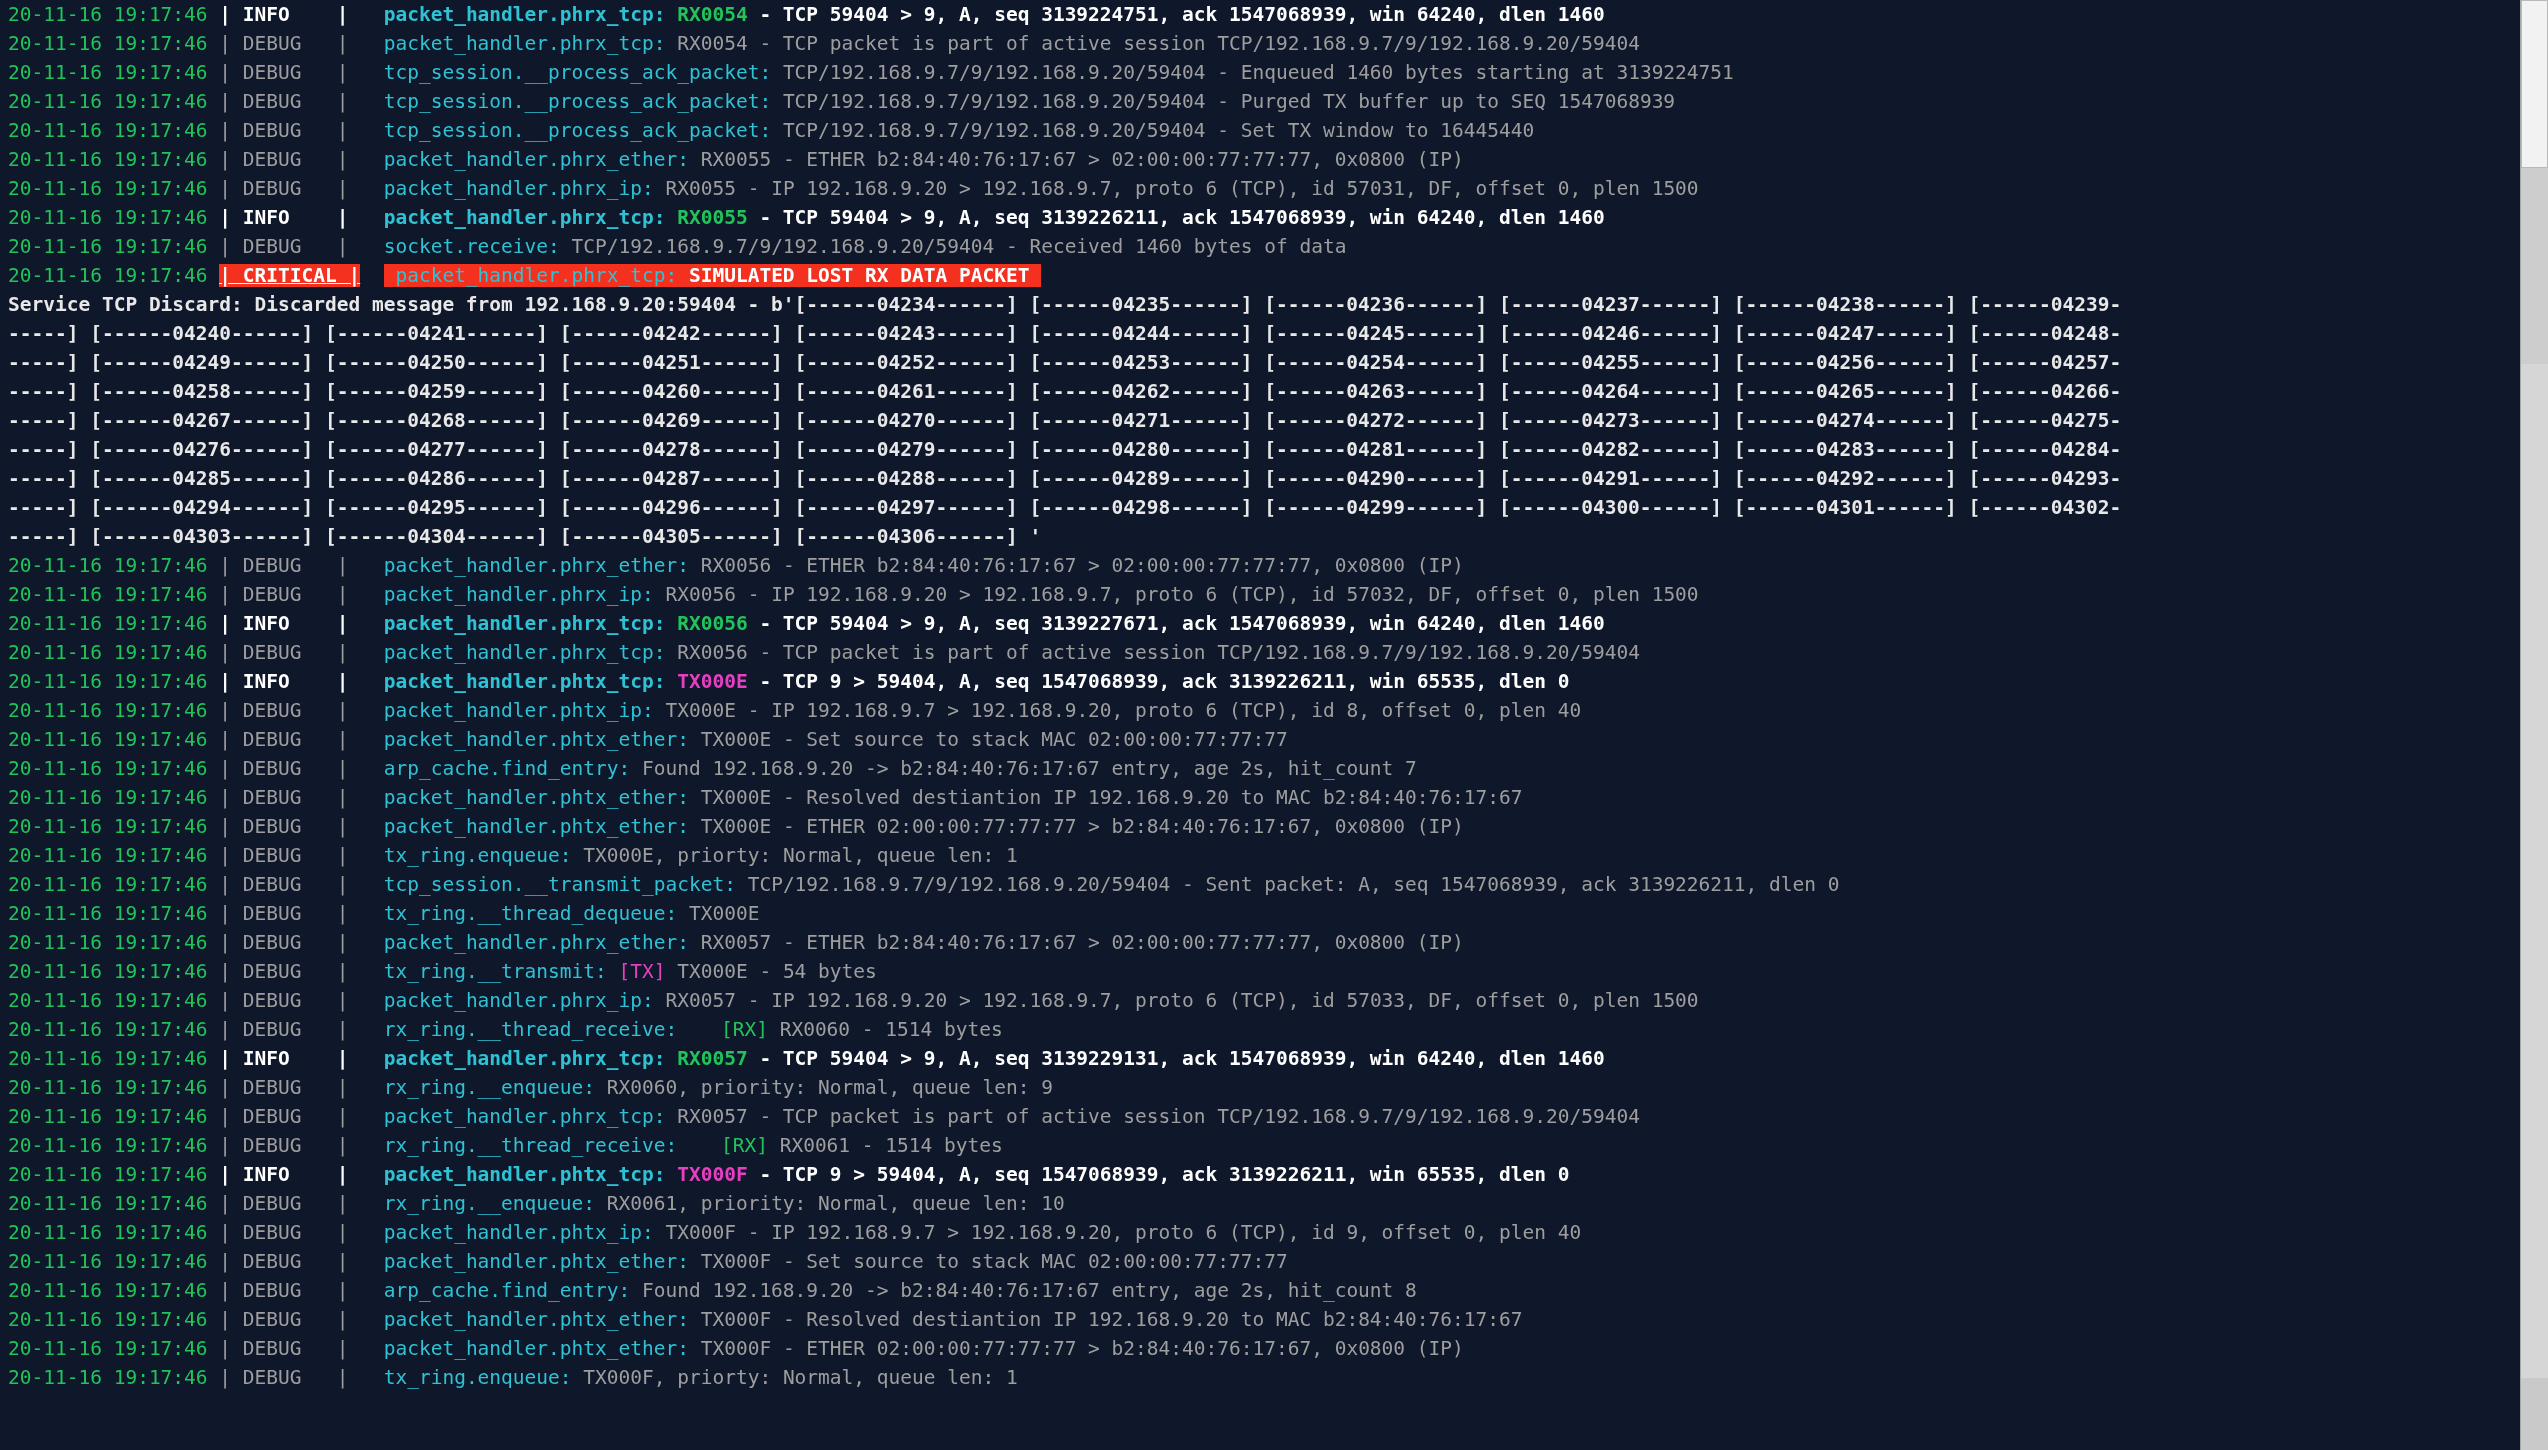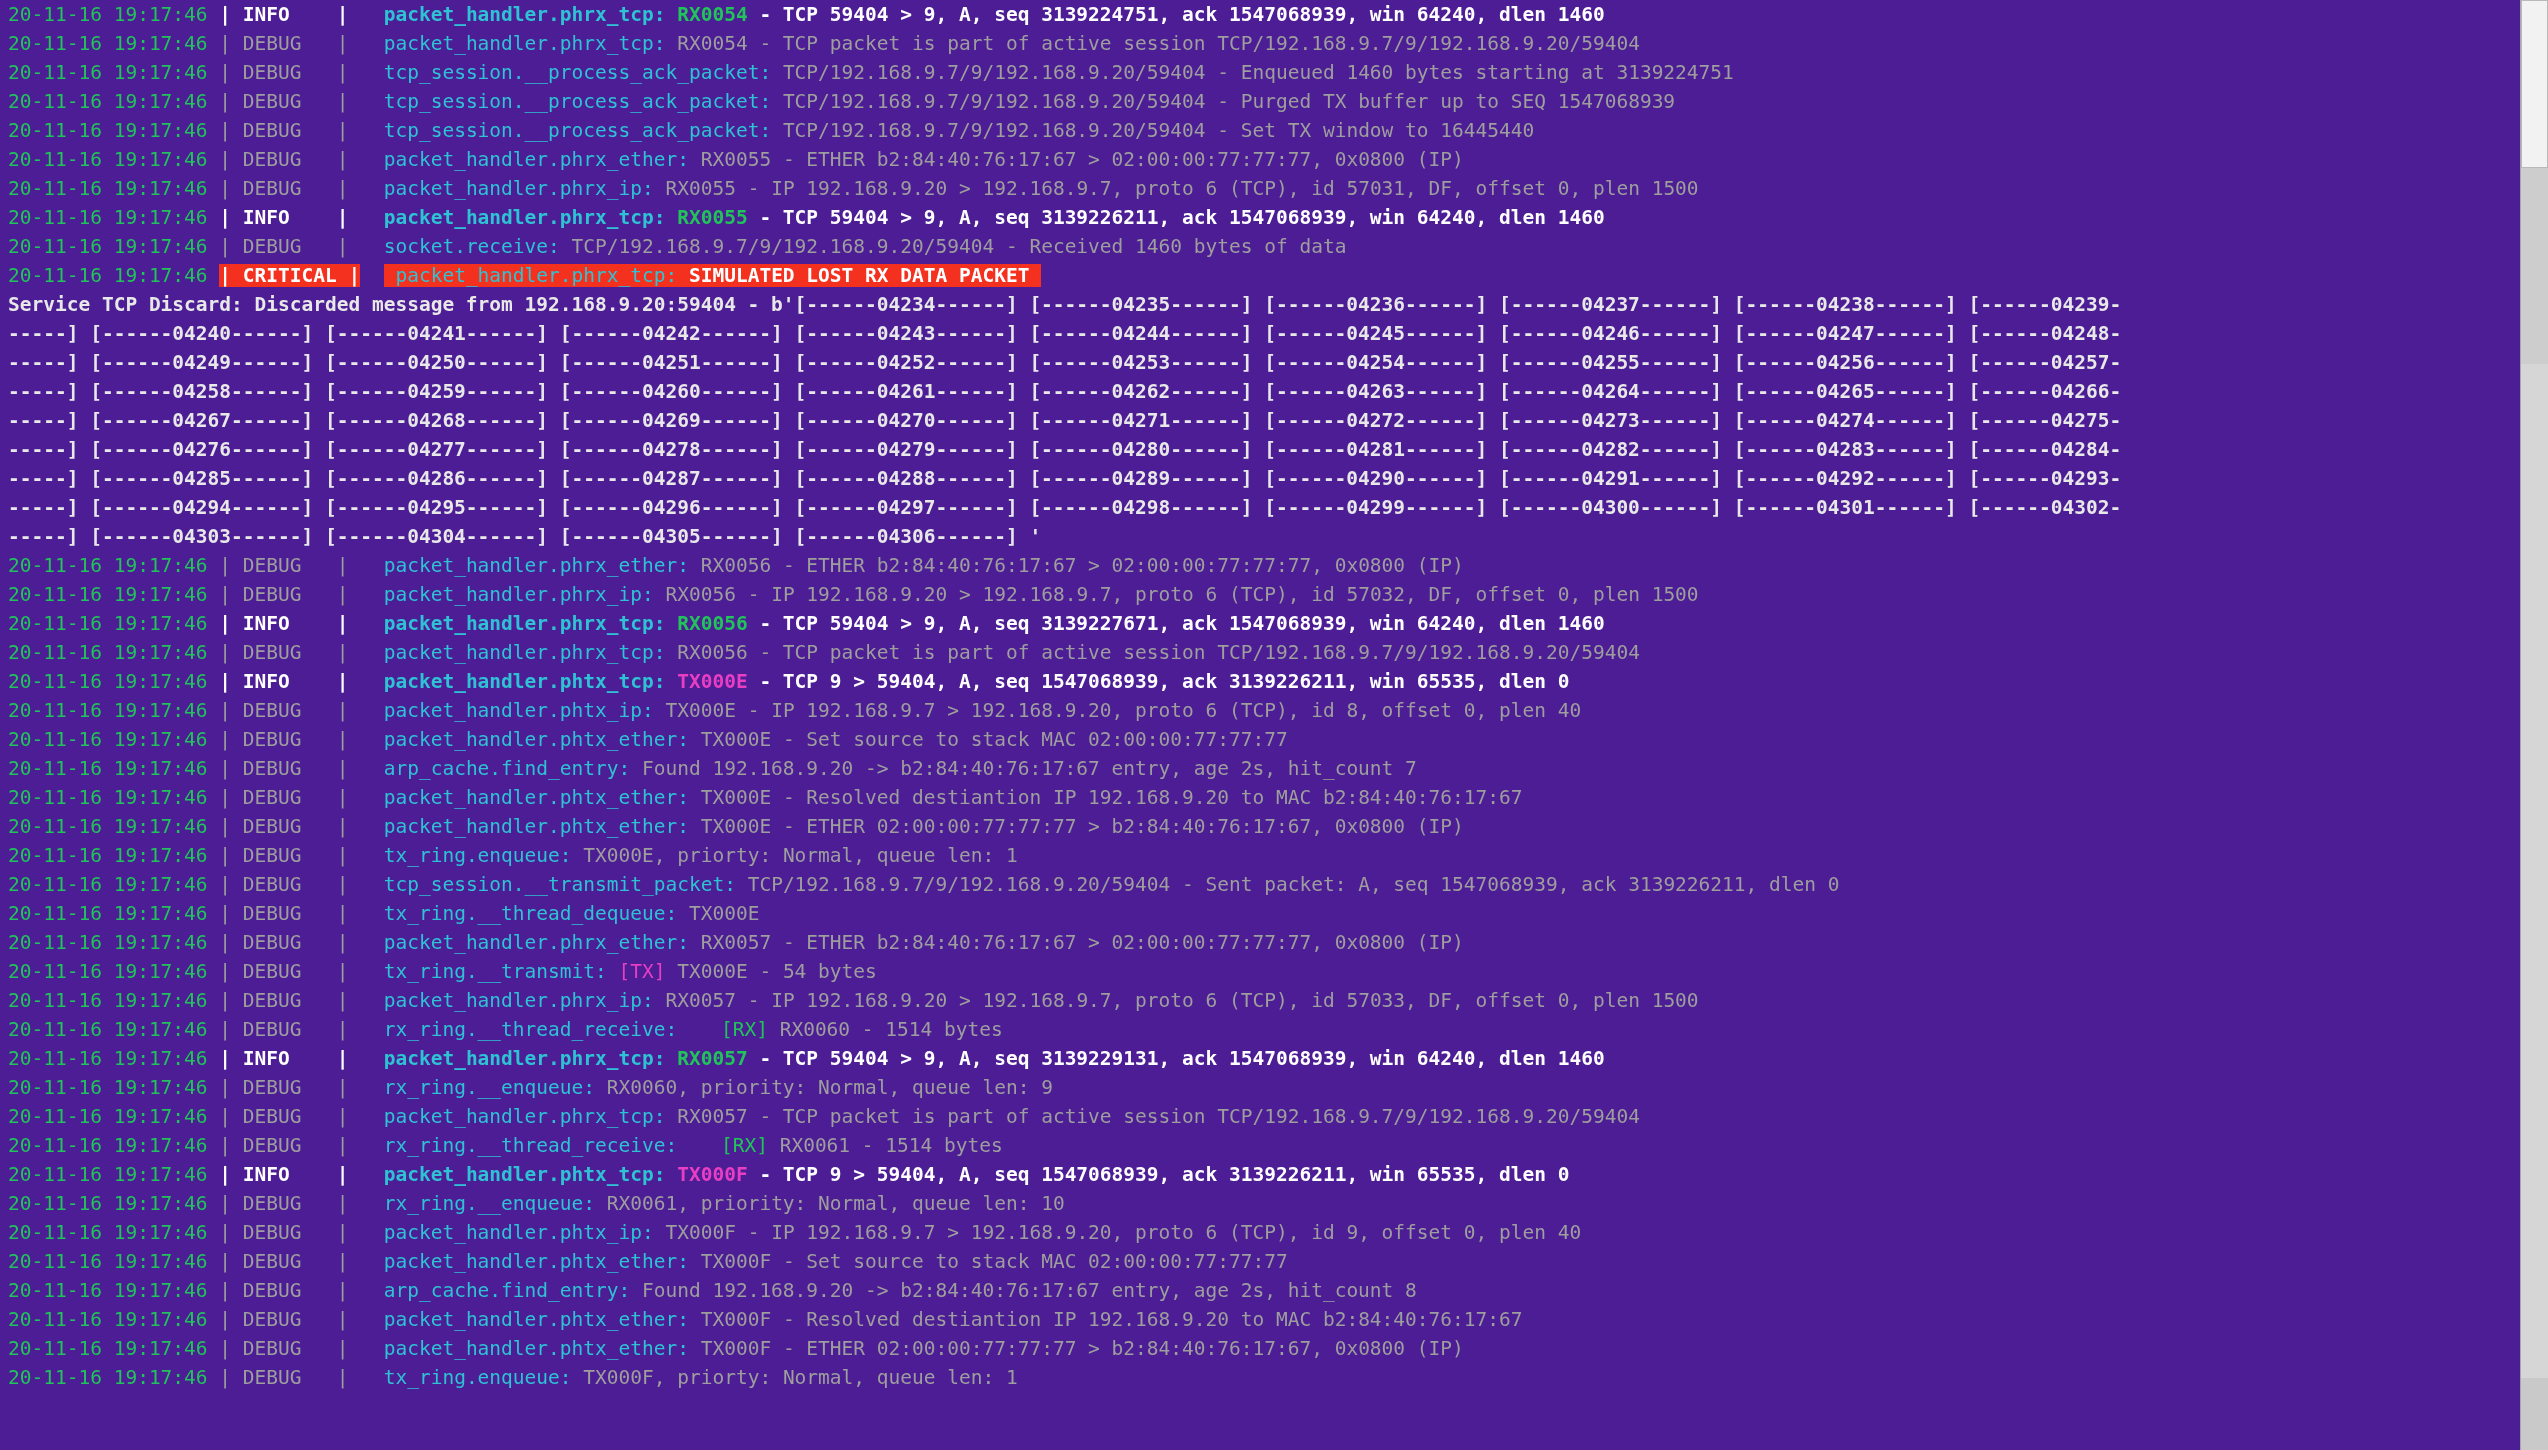--- a/index.html
+++ b/index.html
@@ -7,21 +7,21 @@
     padding: 0;
     background: #000000;
     width: 2548px;
     height: 1450px;
     overflow: hidden;
   }
   #terminal {
     position: relative;
     width: 2548px;
     height: 1450px;
-    background: #4c1d95;
+    background: #0f172a;
     font-family: "DejaVu Sans Mono", "Liberation Mono", monospace;
     font-size: 19.5px;
     line-height: 29.0px;
     letter-spacing: 0px;
     overflow: hidden;
     box-sizing: border-box;
     padding: 2px 0 0 0;
   }
   .log-area {
     position: absolute;
@@ -52,20 +52,21 @@
   .tag-tx  { color: #e83ec4; font-weight: bold; }
   .tag-rx-d{ color: #21c45a; margin-left: 32px; }
   .tag-tx-d{ color: #e83ec4; }
   .dump    { color: #e8e8e8; font-weight: bold; }
 
   
   .crit-badge {
     background: #f4301f;
     color: #ffffff;
     font-weight: bold;
+    text-decoration: underline;
   }
   .crit-body {
     background: #f4301f;
     margin-top: 14px;
   }
   .crit-body .mod { color: #2fc2d4; }
   .crit-body .msg-b { color: #ffffff; font-weight: bold; }
 
   
   .scrollbar-track {

